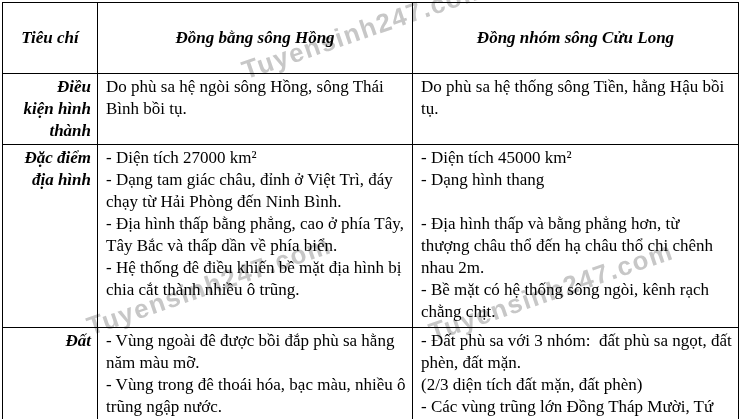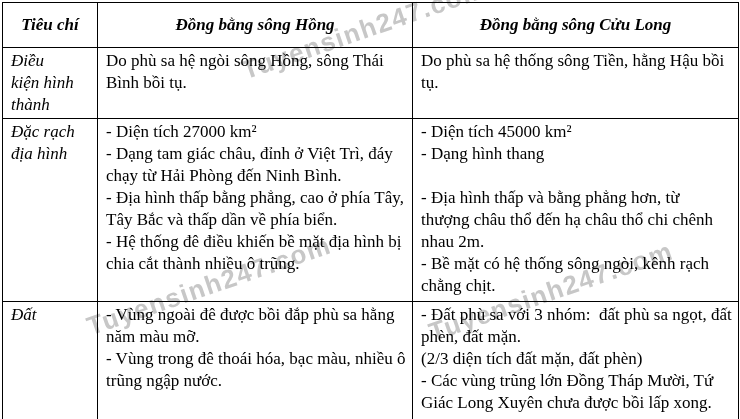--- a/index.html
+++ b/index.html
@@ -50,26 +50,26 @@
     padding: 2px 6px 2px 8px;
     vertical-align: top;
     overflow: hidden;
   }
   table.cmp th {
     height: 34px;
     font-weight: bold;
     font-style: italic;
     text-align: center;
     vertical-align: middle;
-    padding: 5px;
+    padding: 18px;
   }
   td.crit {
-    font-weight: normal;
+    font-weight: bold;
     font-style: italic;
-    text-align: left;
+    text-align: right;
     vertical-align: middle;
     white-space: pre-line;
     padding: 2px;
   }
   td.body { white-space: pre-line; }
   tr.r1 td { height: 64px; }
   tr.r2 td { height: 178px; }
   tr.r3 td { height: 130px; }
 </style>
 </head>
@@ -84,33 +84,33 @@
   <table class="cmp">
     <colgroup>
       <col class="c1">
         <col class="c2">
         <col class="c3">
     </colgroup>
     <thead>
       <tr>
         <th>Tiêu chí</th>
         <th>Đồng bằng sông Hồng</th>
-        <th>Đồng bằng sông Cửu Long</th>
+        <th>Đồng nhóm sông Cửu Long</th>
       </tr>
     </thead>
     <tbody>
       <tr class="r1">
         <td class="crit">Điều
 kiện hình
 thành</td>
         <td class="body">Do phù sa hệ ngòi sông Hồng, sông Thái Bình bồi tụ.</td>
         <td class="body">Do phù sa hệ thống sông Tiền, hằng Hậu bồi tụ.</td>
       </tr>
       <tr class="r2">
-        <td class="crit">Đặc rạch
+        <td class="crit">Đặc điểm
 địa hình</td>
         <td class="body">- Diện tích 27000 km²
 - Dạng tam giác châu, đỉnh ở Việt Trì, đáy chạy từ Hải Phòng đến Ninh Bình.
 - Địa hình thấp bằng phẳng, cao ở phía Tây, Tây Bắc và thấp dần về phía biển.
 - Hệ thống đê điều khiến bề mặt địa hình bị chia cắt thành nhiều ô trũng.</td>
         <td class="body">- Diện tích 45000 km²
 - Dạng hình thang
 
 - Địa hình thấp và bằng phẳng hơn, từ thượng châu thổ đến hạ châu thổ chi chênh nhau 2m.
 - Bề mặt có hệ thống sông ngòi, kênh rạch chằng chịt.</td>

